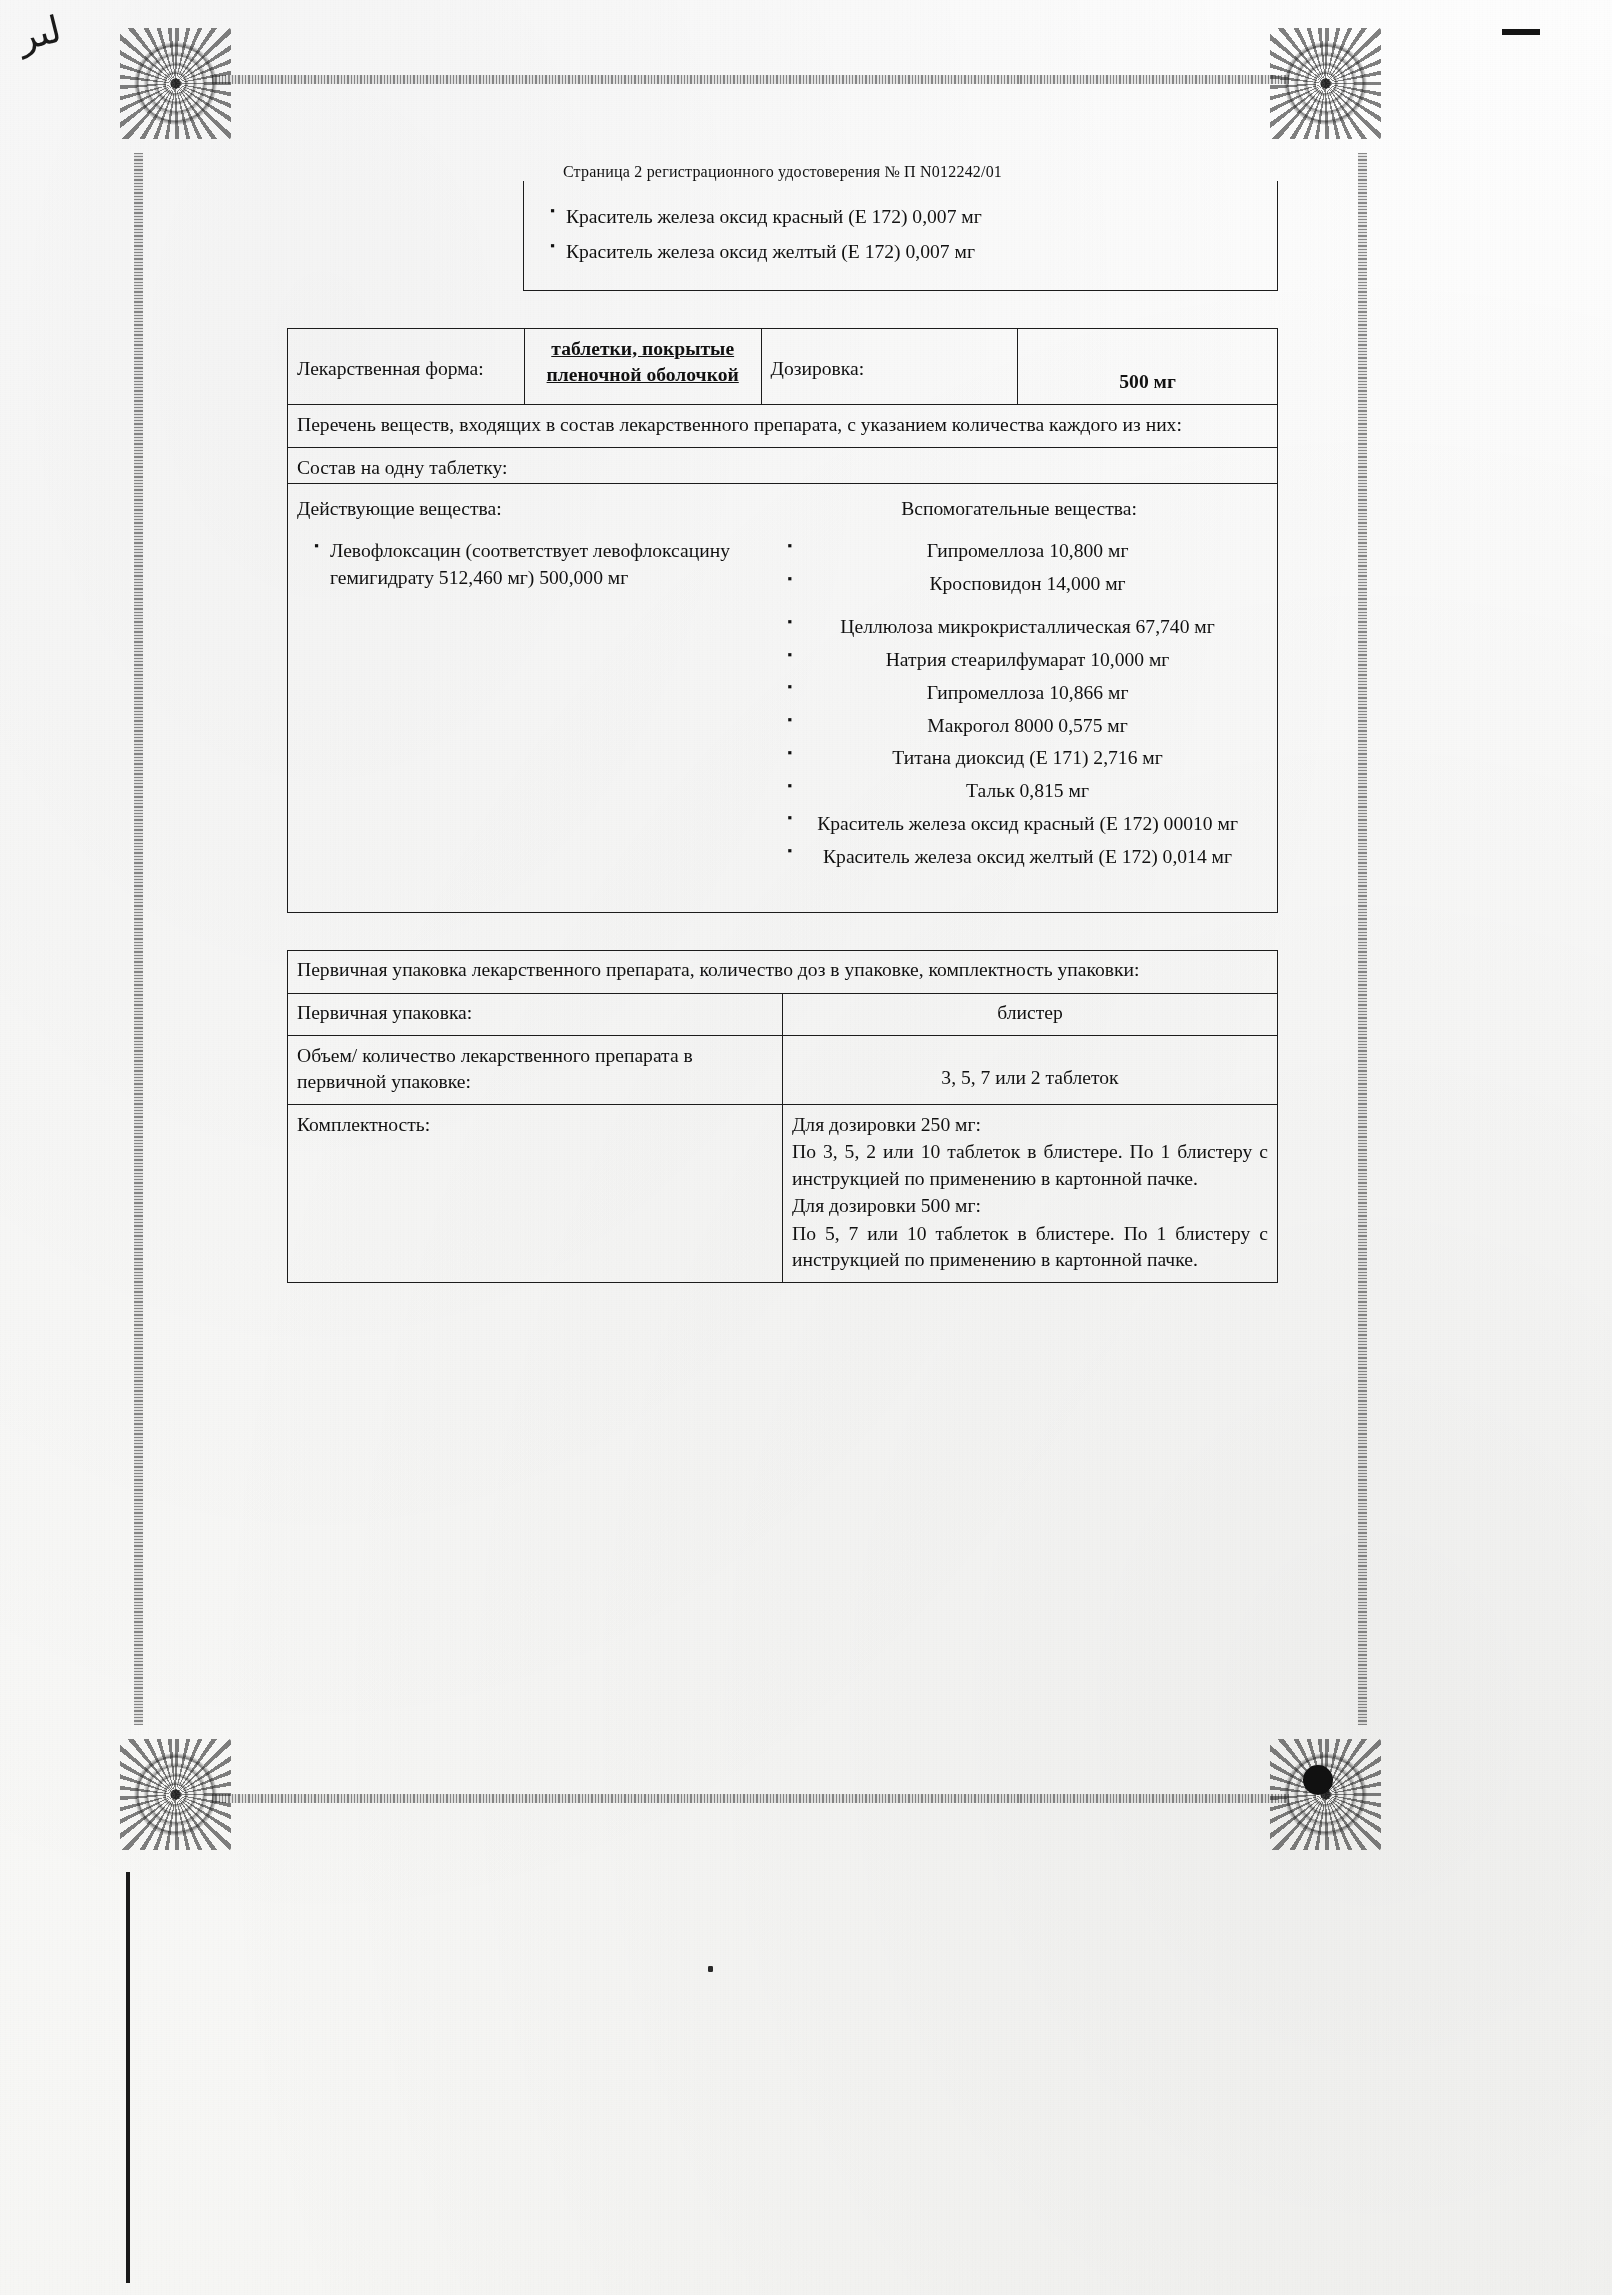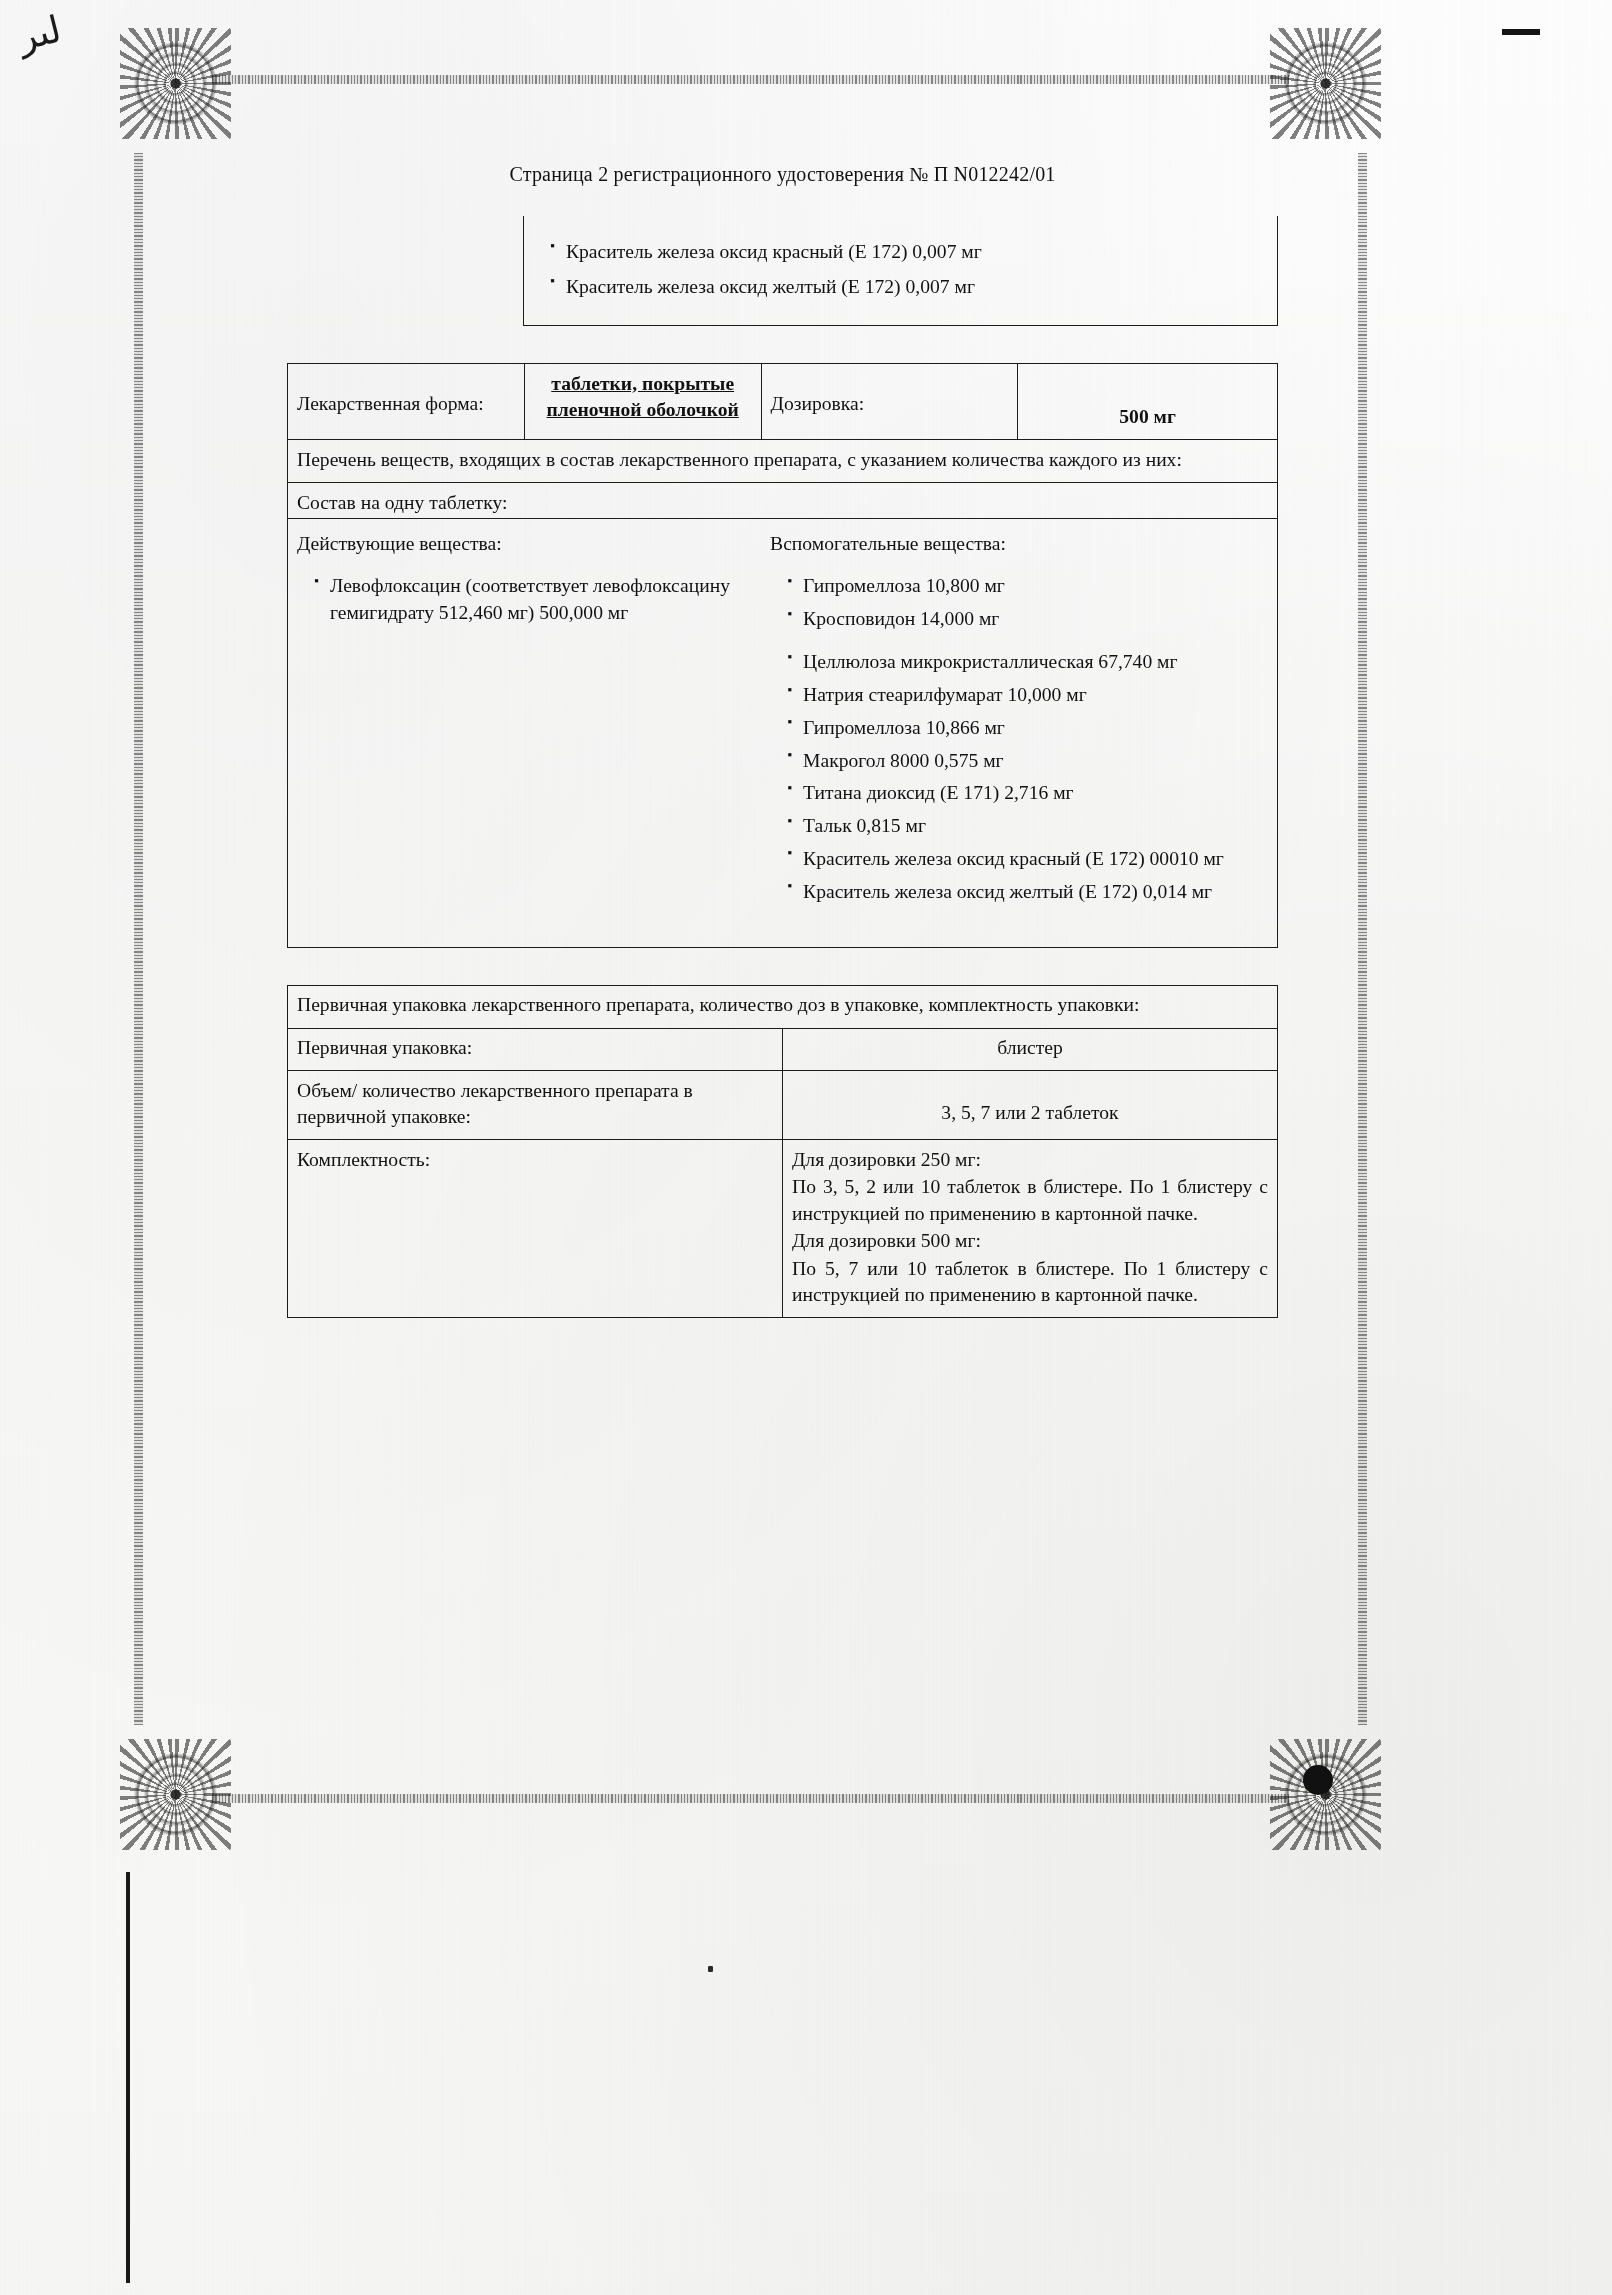--- a/index.html
+++ b/index.html
@@ -127,24 +127,24 @@
   }
 
   
   .doc {
     position: absolute;
     left: 287px;
     top: 163px;
     width: 991px;
   }
   .page-header {
-    font-size: 20px;
+    font-size: 16px;
     text-align: center;
     letter-spacing: 0.2px;
-    margin: 0 0 30px 0;
+    margin: 0 0 0 0;
     white-space: nowrap;
   }
 
   table.t {
     border-collapse: collapse;
     width: 100%;
     table-layout: fixed;
   }
   table.t td {
     border: 1.3px solid #1c1c1c;
@@ -247,21 +247,21 @@
     <tr>
       <td colspan="4" style="border-bottom:none; padding-bottom:2.6px;">Состав на одну таблетку:</td>
     </tr>
     <tr class="nb-top">
       <td colspan="2" style="border-right:none; padding-top:11.7px;">
         <p class="col-head">Действующие вещества:</p>
         <ul class="bullets">
           <li>Левофлоксацин (соответствует левофлоксацину гемигидрату 512,460 мг) 500,000 мг</li>
         </ul>
       </td>
-      <td colspan="2" style="border-left:none; padding-top:11.7px; padding-bottom:26px;">
+      <td colspan="2" style="border-left:none; padding-top:11.7px; padding-bottom:26px;text-align:center;">
         <p class="col-head">Вспомогательные вещества:</p>
         <ul class="bullets tight">
           <li>Гипромеллоза 10,800 мг</li>
           <li>Кросповидон 14,000 мг</li>
           <li class="gap-before">Целлюлоза микрокристаллическая 67,740 мг</li>
           <li>Натрия стеарилфумарат 10,000 мг</li>
           <li>Гипромеллоза 10,866 мг</li>
           <li>Макрогол 8000 0,575 мг</li>
           <li>Титана диоксид (Е 171) 2,716 мг</li>
           <li>Тальк 0,815 мг</li>

